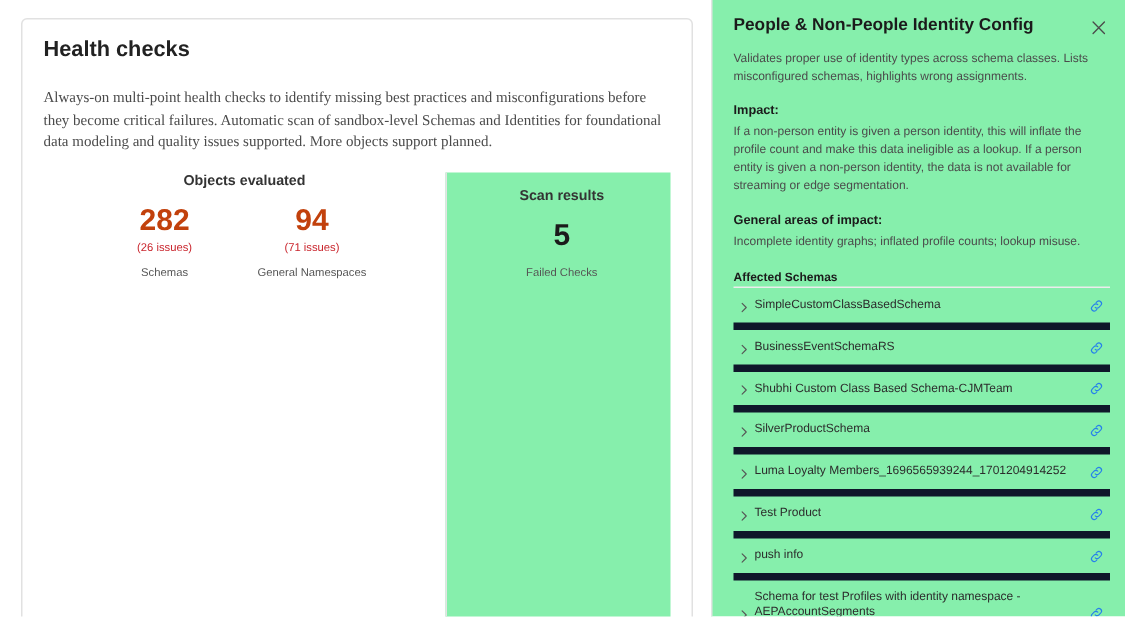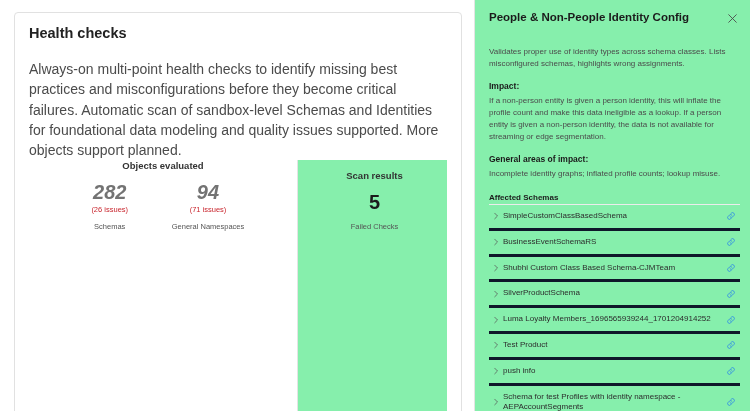--- a/index.html
+++ b/index.html
@@ -22,35 +22,37 @@
     border: 1px solid #e1e1e1;
     border-radius: 4px;
     background: #fff;
     padding: 12px 14px 0 14px;
   }
   .card-title {
     font-size: 14.5px; font-weight: 700; color: #222;
     margin-bottom: 18px;
   }
   .card-desc {
-    font-size: 14px; line-height: 1.45; color: #4b4b4b;
+    font-size: 10px; line-height: 1.45; color: #4b4b4b;
+    margin-bottom: 12px;
+    font-family: Liberation Serif, serif;
   }
   .metrics {
     display: flex; align-items: flex-start;
     border-bottom: 1px solid #ececec;
     padding-bottom: 12px;
   }
   .metric-group { flex: 1; text-align: center; }
   .metric-group.right { flex: 0 0 150px; }
   .metric-group-title {
     font-size: 9.5px; font-weight: 700; color: #333; margin-bottom: 10px;
   }
   .metric-row { display: flex; justify-content: center; gap: 34px; }
   .metric { text-align: center; min-width: 56px; }
-  .metric-num { font-size: 20px; font-weight: 700; color: #737373; line-height: 1.15; font-style: italic; }
+  .metric-num { font-size: 20px; font-weight: 700; color: #c2410c; line-height: 1.15; }
   .metric-sub { font-size: 7.5px; color: #c9252d; margin-top: 1px; }
   .metric-label { font-size: 7.5px; color: #555; margin-top: 8px; }
   .scan-num { font-size: 20px; font-weight: 700; color: #1b1b1b; line-height: 1.15; }
   .scan-label { font-size: 7.5px; color: #555; margin-top: 8px; }
 
   
   .right {
     width: 276px; height: 411px;
     border-left: 1px solid #e4e4e4;
     padding: 10px 10px 0 14px;
@@ -63,32 +65,32 @@
     font-size: 11.5px; font-weight: 700; color: #1b1b1b;
     flex: 1; line-height: 1.3; padding-right: 8px;
   }
   .close-btn {
     width: 16px; height: 16px; flex: 0 0 auto;
     display: flex; align-items: center; justify-content: center;
     color: #4a4a4a; cursor: pointer;
   }
   .right-desc {
     font-size: 8px; line-height: 1.5; color: #4b4b4b;
-    margin-top: 20px;
+    margin-top: 7px;
   }
   .right-h { font-size: 8.5px; font-weight: 700; color: #1b1b1b; margin-top: 11px; }
   .right-p { font-size: 8px; line-height: 1.5; color: #4b4b4b; margin-top: 4px; }
   .affected-label {
     font-size: 8px; font-weight: 700; color: #1b1b1b;
     margin-top: 13px; margin-bottom: 2px;
   }
   .schema-list { border-top: 1px solid #ececec; }
   .schema-row {
-    display: flex; align-items: center;
-    border-bottom: 3px solid #0f172a;
+    display: flex; align-items: flex-end;
+    border-bottom: 5px solid #0f172a;
     padding: 6px 2px 6px 0;
     min-height: 25px;
   }
   .chev {
     width: 14px; flex: 0 0 14px; color: #555;
     display: flex; align-items: center; justify-content: center;
   }
   .schema-name {
     flex: 1; font-size: 8px; color: #2c2c2c; line-height: 1.35;
     padding-right: 6px;

